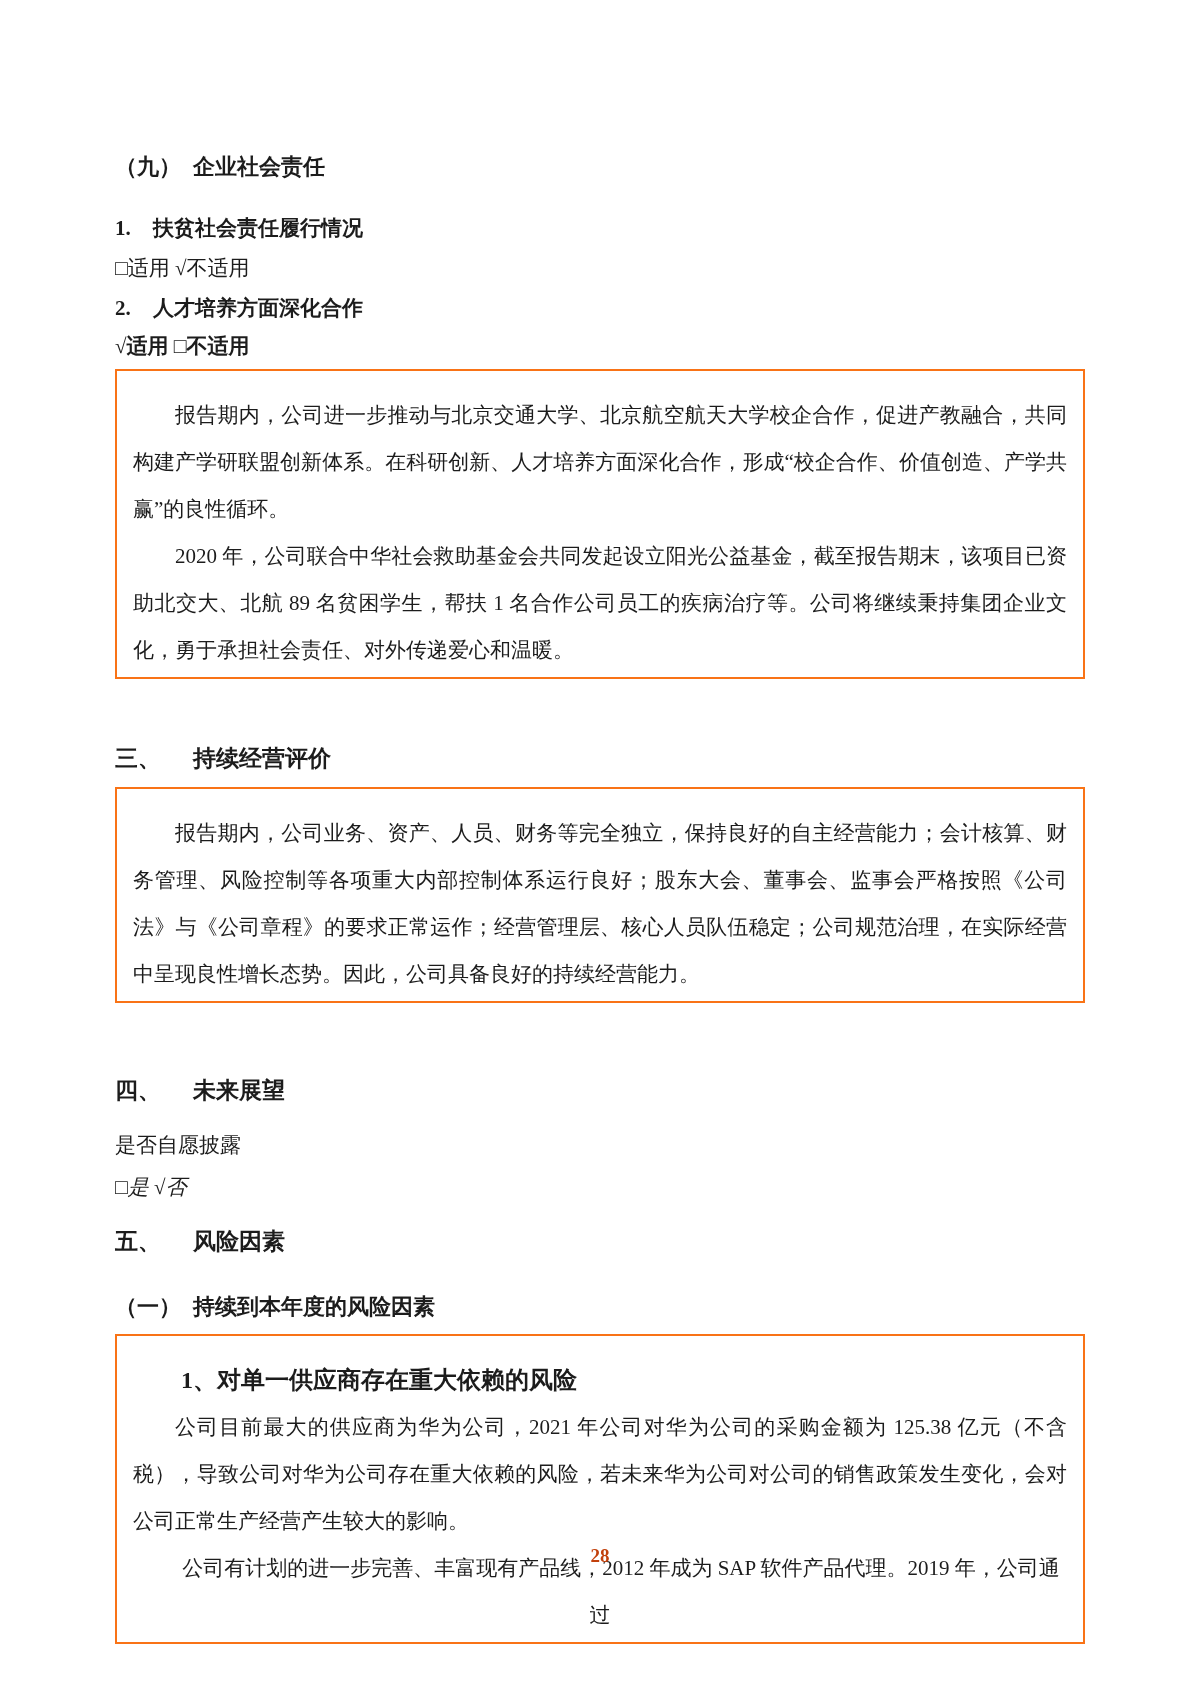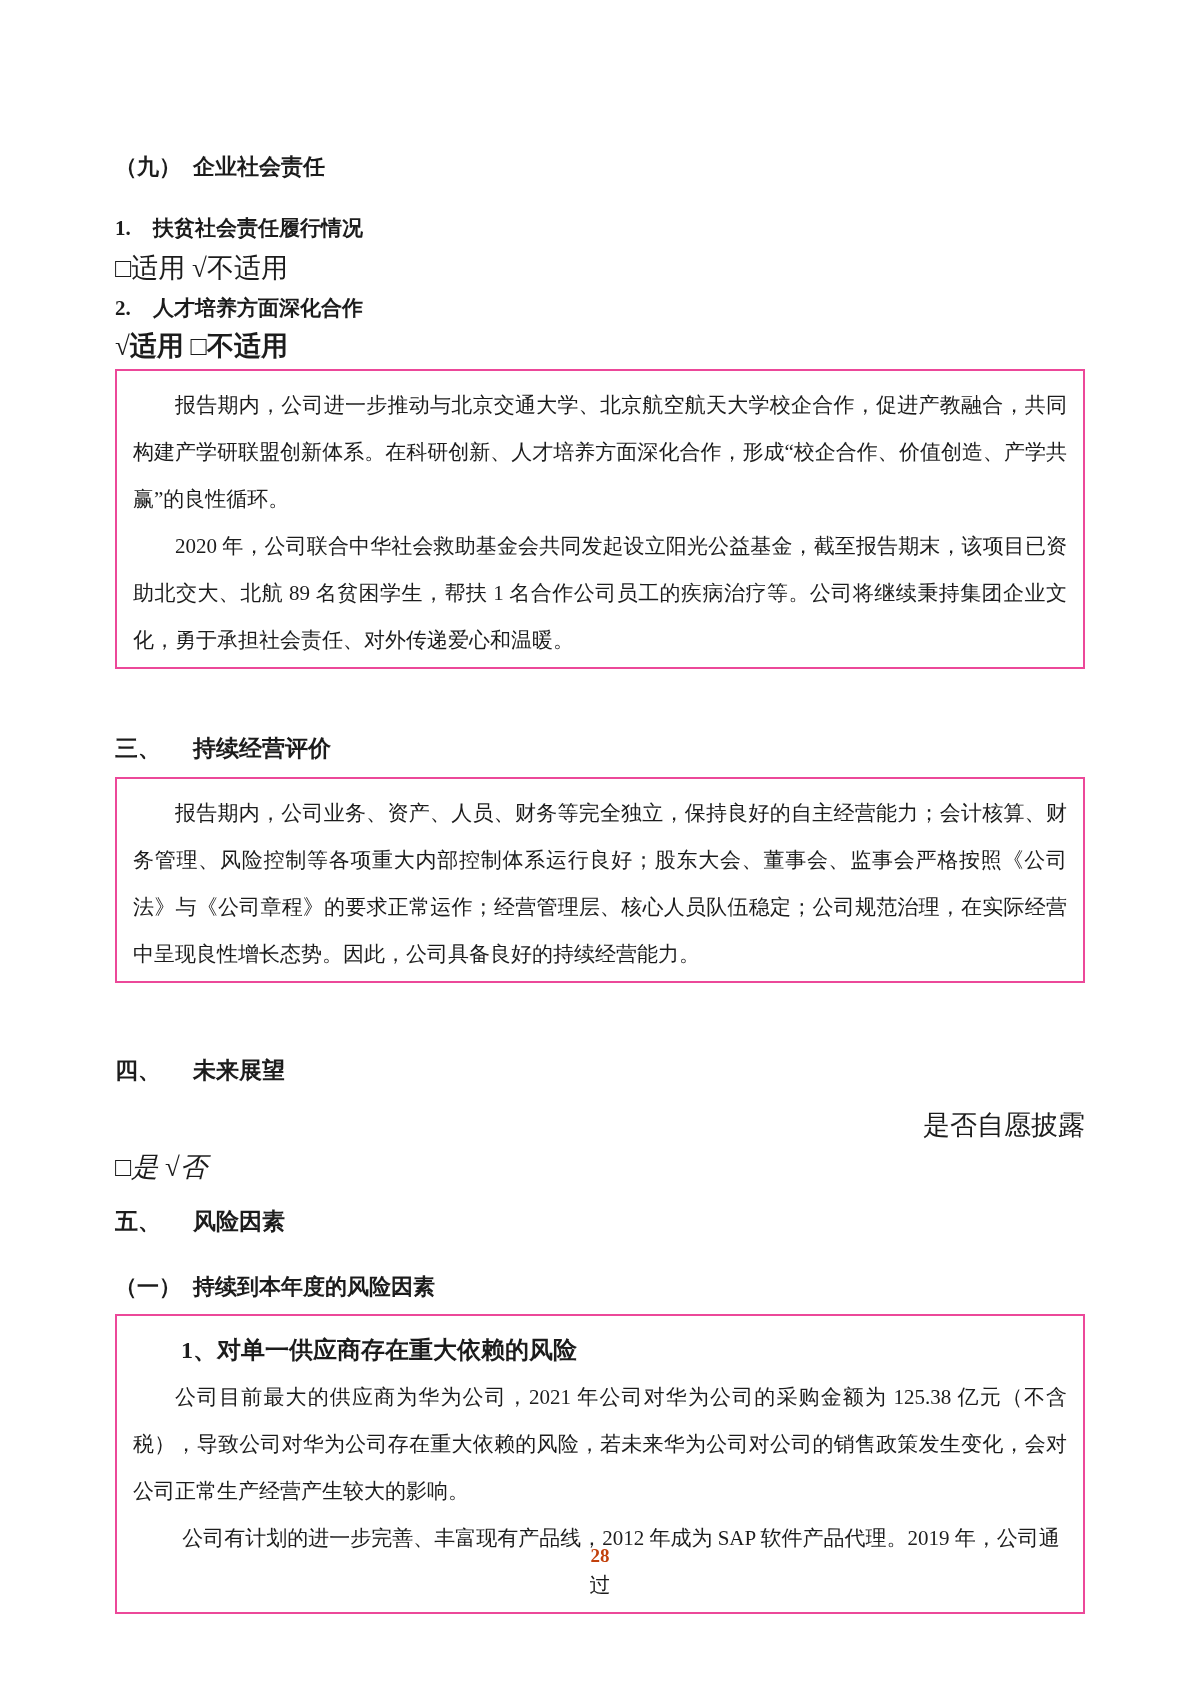--- a/index.html
+++ b/index.html
@@ -35,27 +35,27 @@
   .h-l2 .h-num { display: inline-block; min-width: 78px; }
   .h-sub { 
     font-size: 21px;
     font-weight: bold;
     display: flex;
     line-height: 30px;
   }
   .h-sub .h-num { display: inline-block; min-width: 38px; }
   
   .plain {
-    font-size: 27px;
+    font-size: 21px;
     line-height: 30px;
   }
   
   .tbox {
-    border: 2px solid #ec4899;
-    padding: 11px 16px 3px 16px;
+    border: 2px solid #f97316;
+    padding: 21px 16px 3px 16px;
     width: 970px;
   }
   .tbox p {
     font-size: 21px;
     line-height: 47px;
     text-indent: 2em;
     text-align: justify;
   }
   .tbox p.last { text-align: center; }
   .tbox .box-heading {
@@ -66,21 +66,21 @@
   }
   
   .mt-sub1   { margin-top: 31px; }
   .mt-app1   { margin-top: 10px; }
   .mt-sub2   { margin-top: 10px; }
   .mt-app2   { margin-top: 8px; font-weight: bold; }
   .mt-box1   { margin-top: 8px; }
   .mt-sec3   { margin-top: 64px; }
   .mt-box2   { margin-top: 12px; }
   .mt-sec4   { margin-top: 72px; }
-  .mt-disc   { margin-top: 23px; text-align: right; }
+  .mt-disc   { margin-top: 23px; }
   .mt-choice { margin-top: 12px; font-style: italic; }
   .mt-sec5   { margin-top: 24px; }
   .mt-sub51  { margin-top: 34px; }
   .mt-box3   { margin-top: 12px; }
   
   .page-number {
     position: absolute;
     left: 0;
     top: 1545px;
     width: 1200px;

